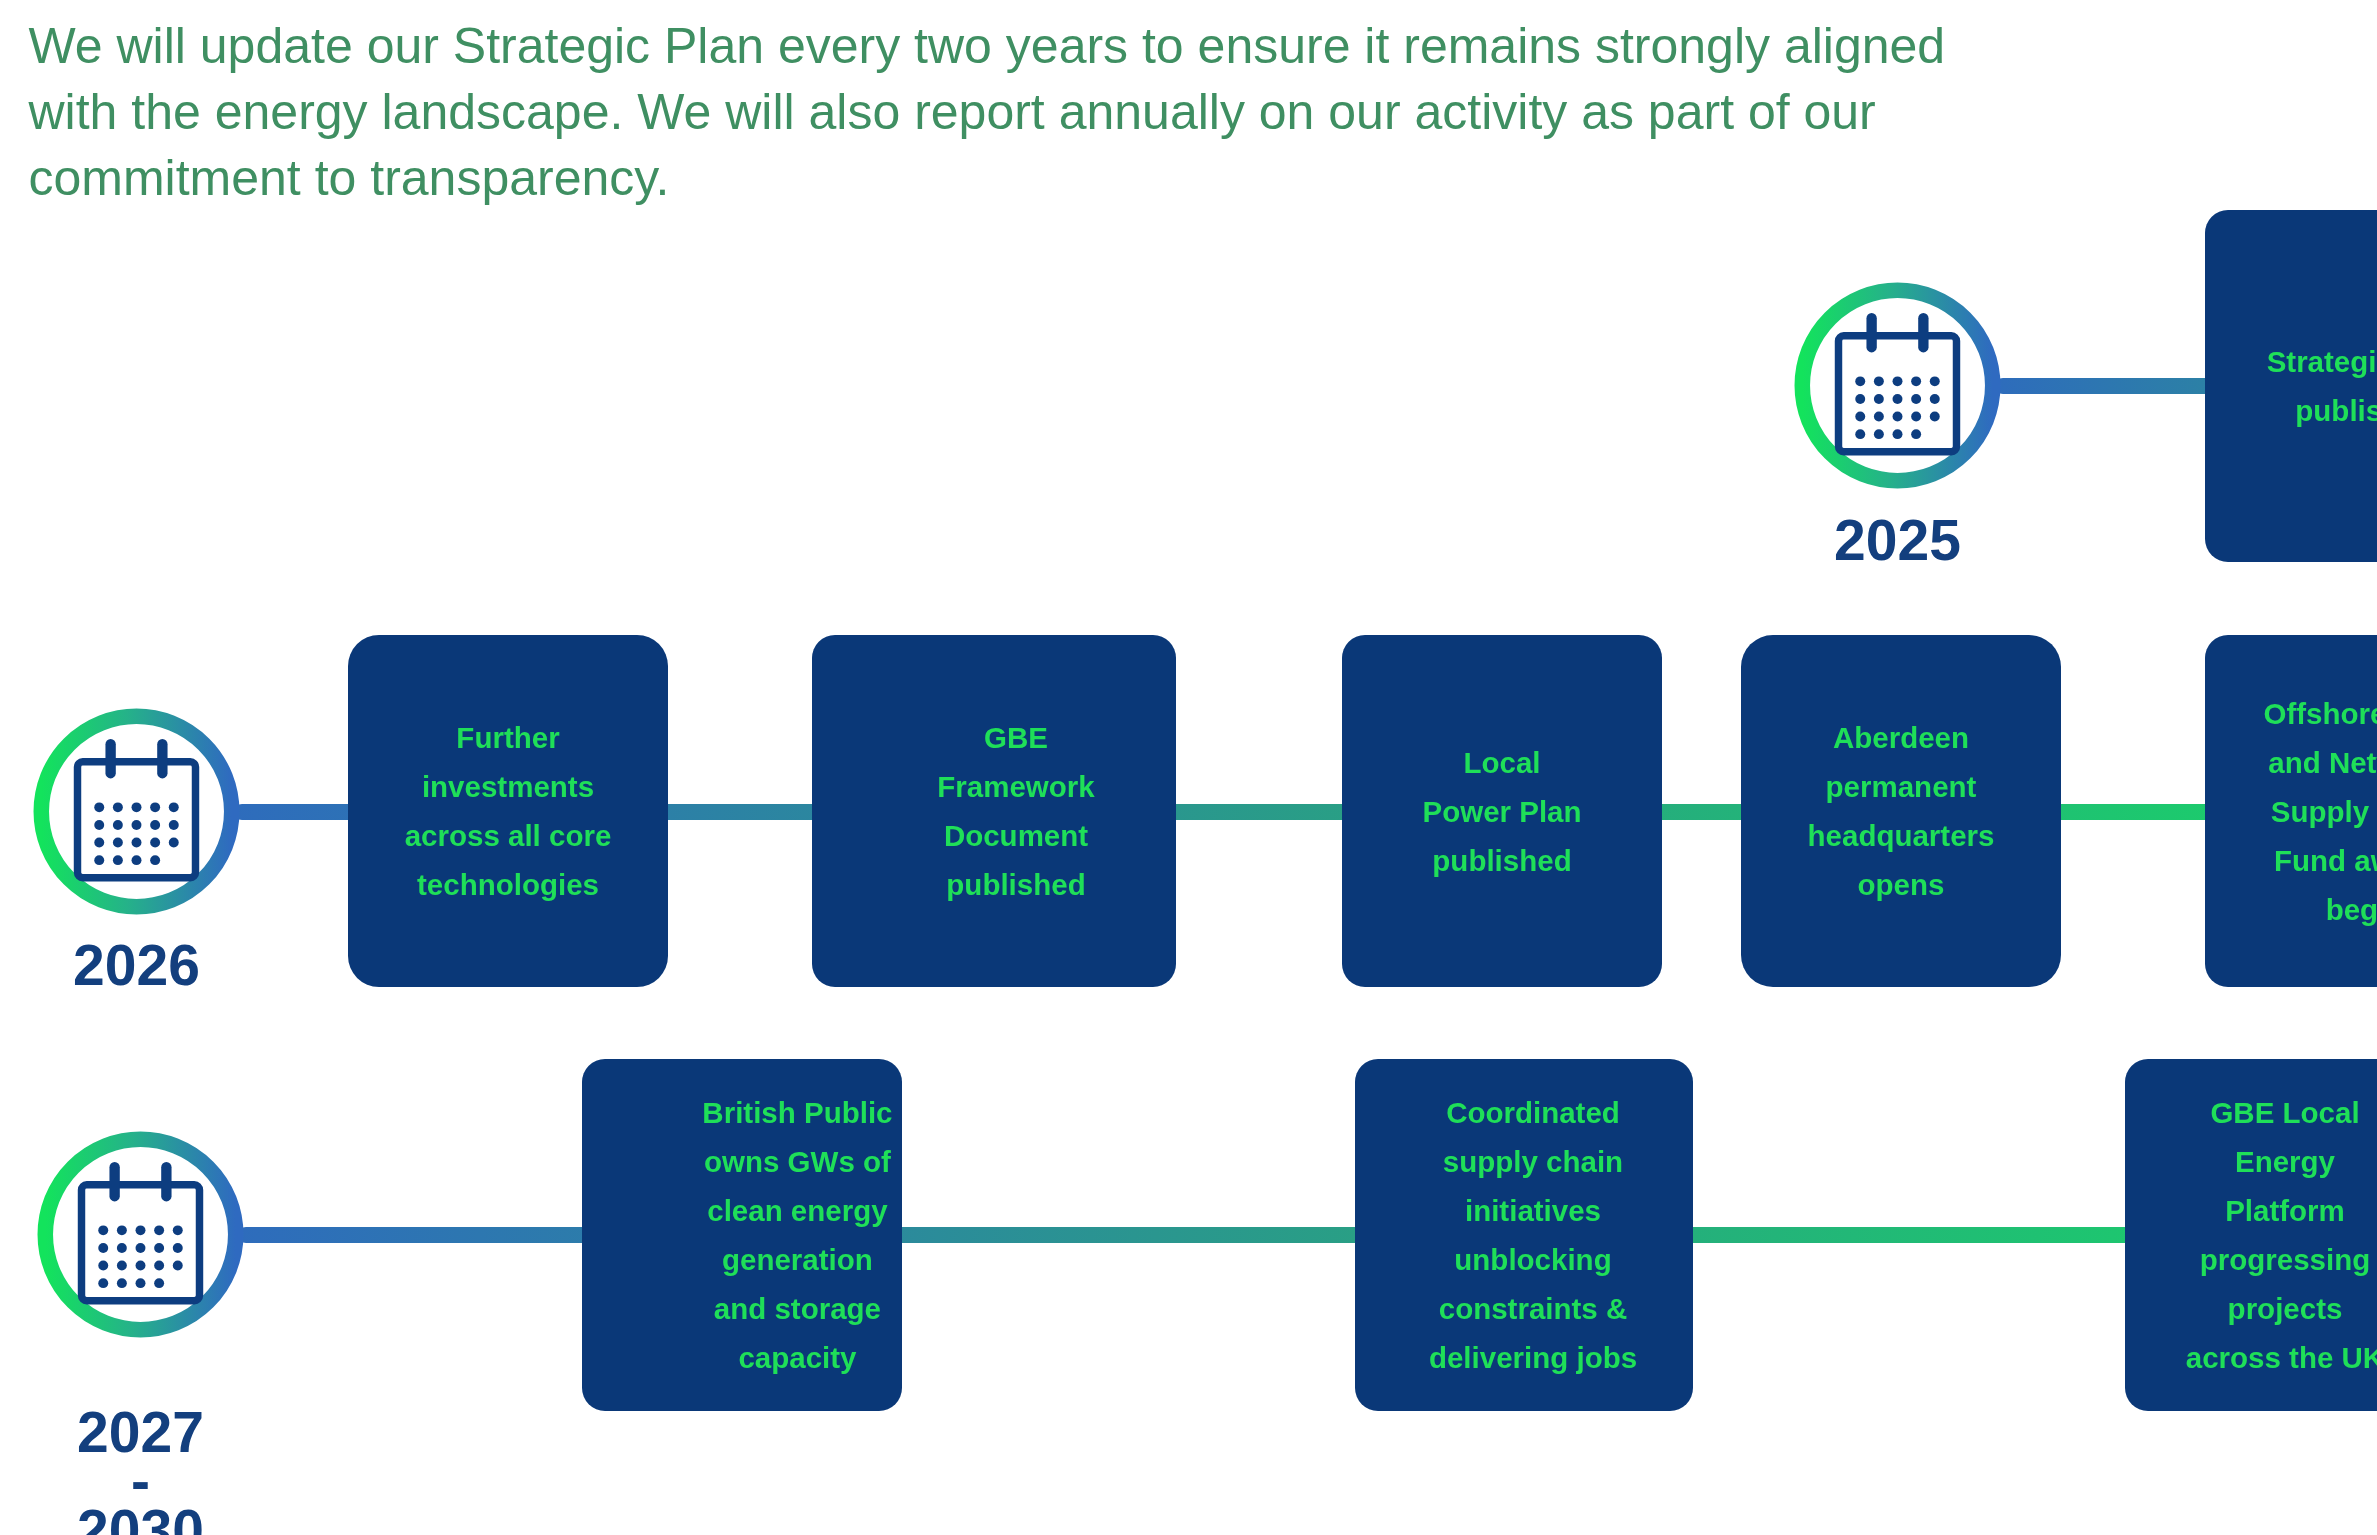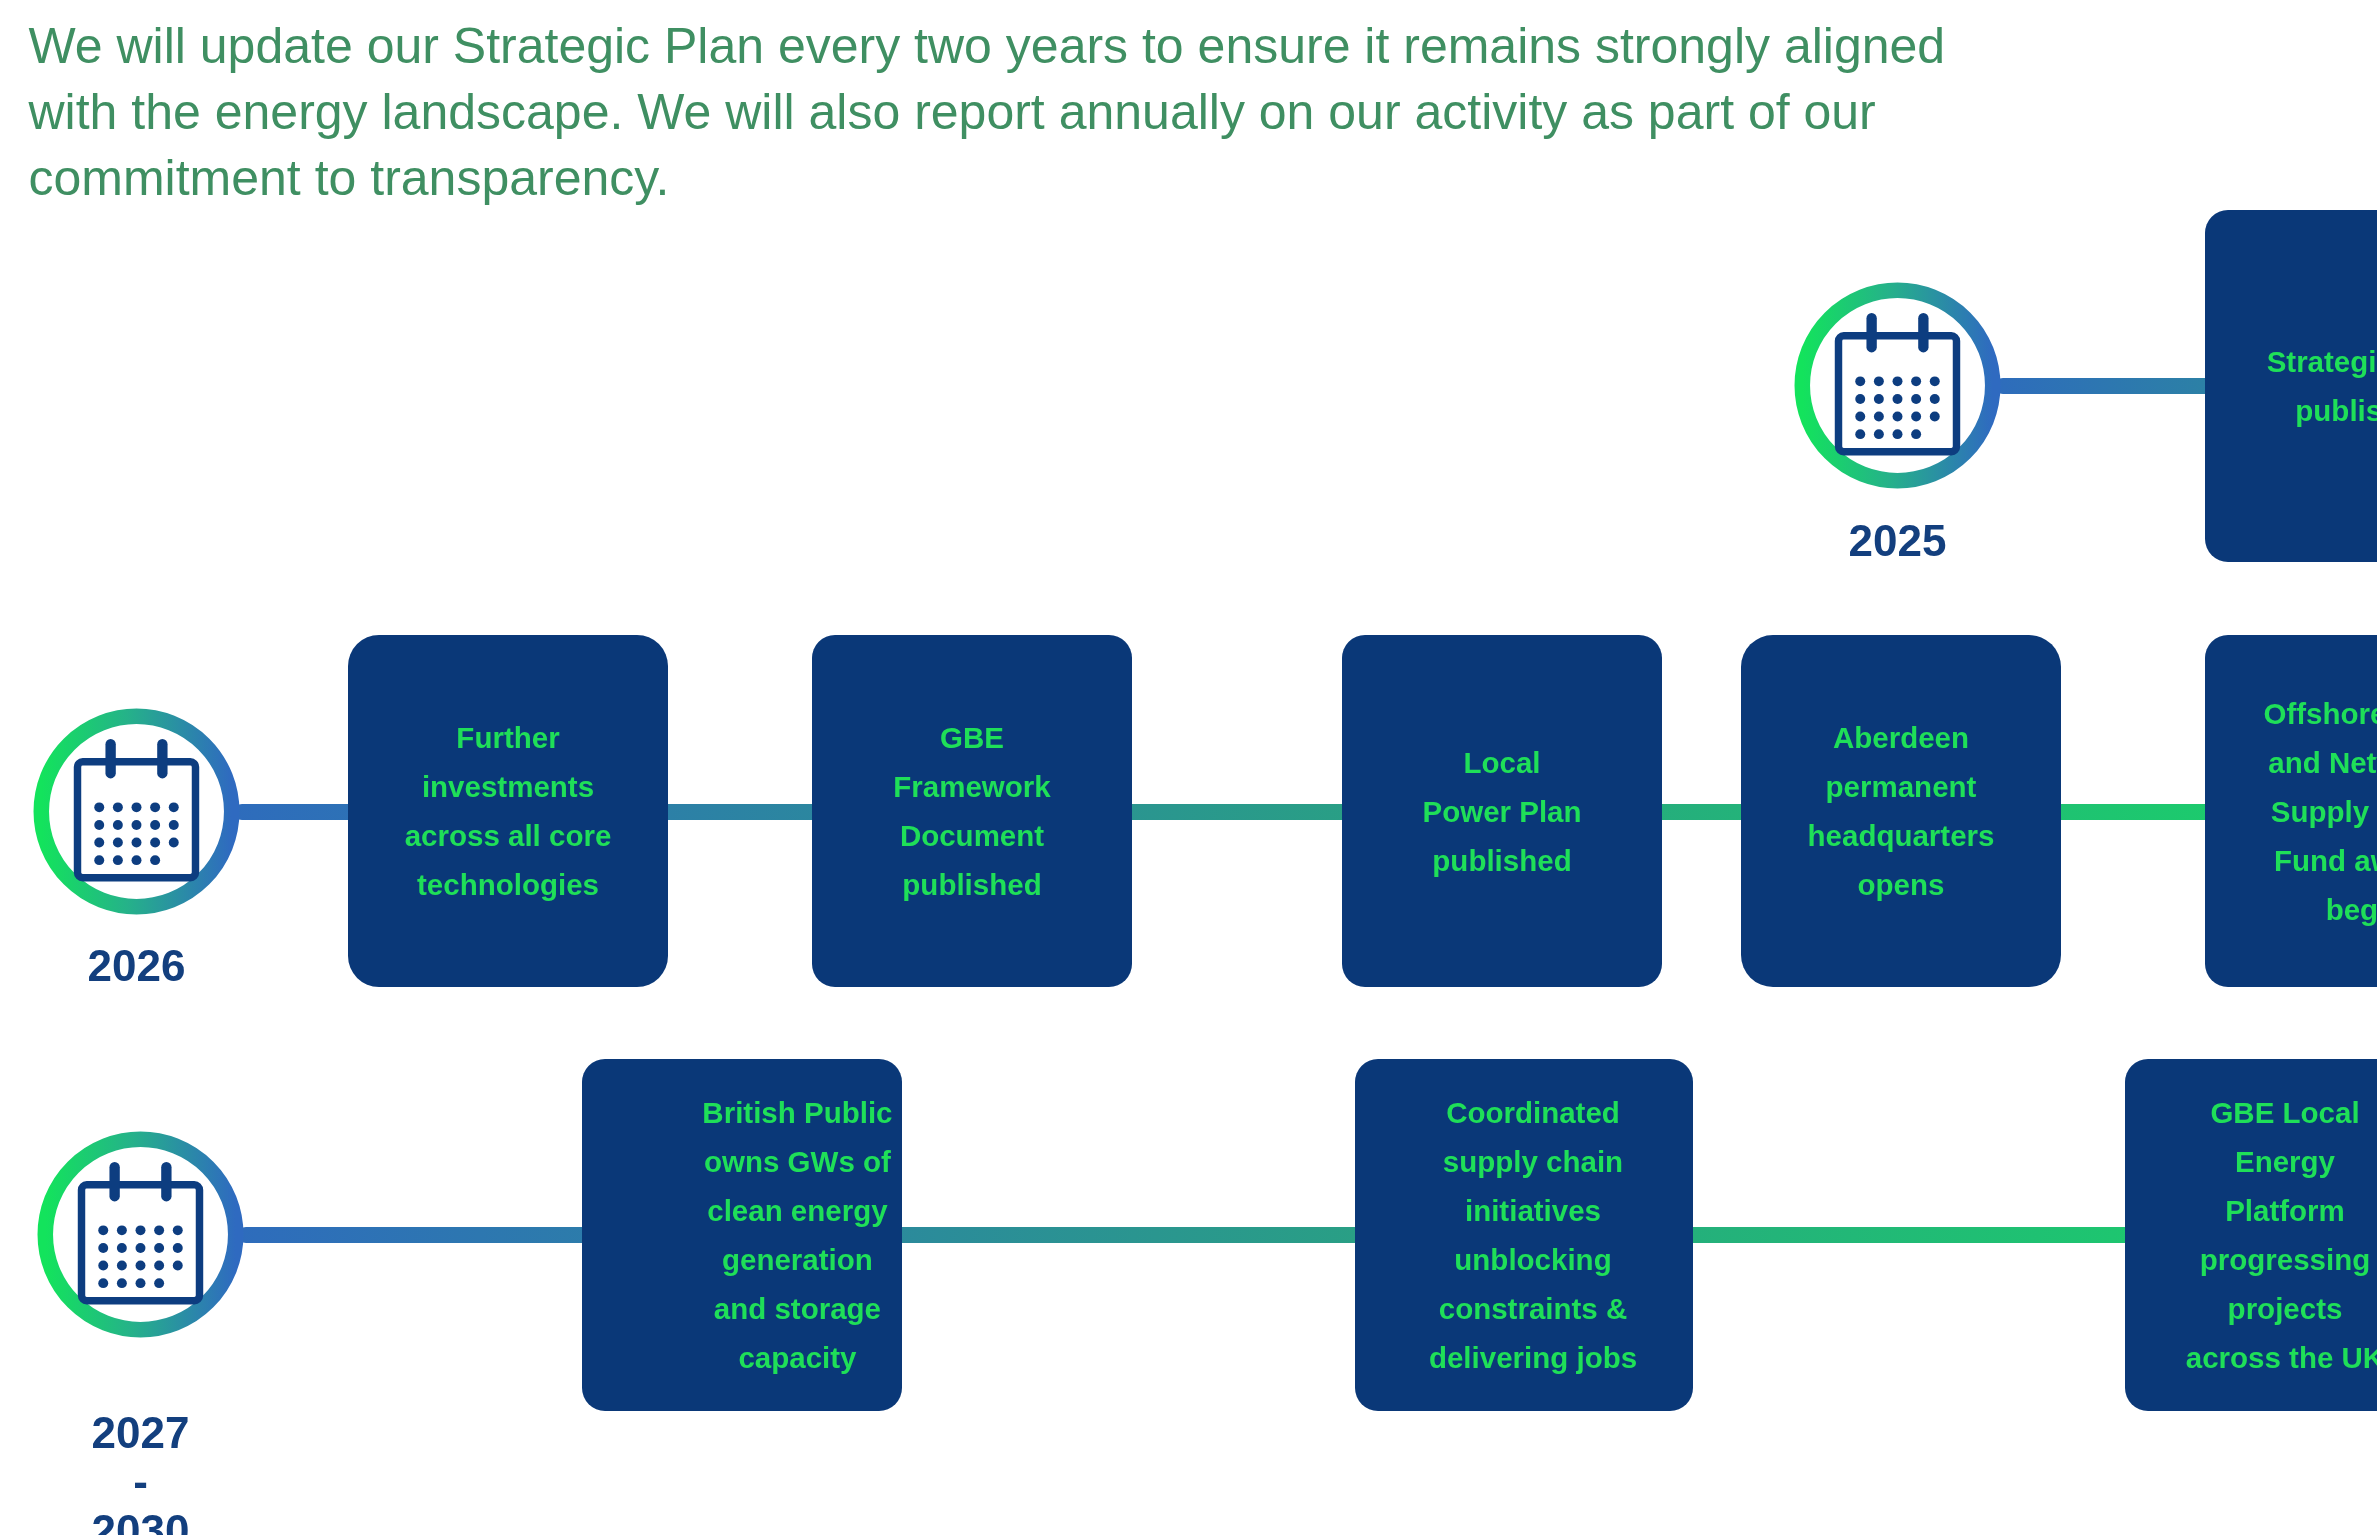--- a/index.html
+++ b/index.html
@@ -31,21 +31,21 @@
   .badge {
     position: absolute;
     width: 207px;
     height: 207px;
     z-index: 3;
   }
   .year {
     position: absolute;
     width: 207px;
     text-align: center;
-    font-size: 44px;
+    font-size: 57px;
     font-weight: bold;
     line-height: 49px;
     color: #133f7e;
     white-space: pre-line;
     z-index: 3;
   }
   .card {
     position: absolute;
     width: 320px;
     height: 352px;
@@ -163,21 +163,21 @@
       </svg>
     </div>
     <div class="year" style="left:33px; top:941px;text-align:center;">2026</div>
 
     <div class="card" style="left:348px; top:635px;border-radius:31px;">
       <div class="card-text">Further
 investments
 across all core
 technologies</div>
     </div>
-    <div class="card" style="left:812px; top:635px;">
+    <div class="card" style="left:812px; top:635px;padding-left:44px;">
       <div class="card-text">GBE
 Framework
 Document
 published</div>
     </div>
     <div class="card" style="left:1342px; top:635px;">
       <div class="card-text">Local
 Power Plan
 published</div>
     </div>

